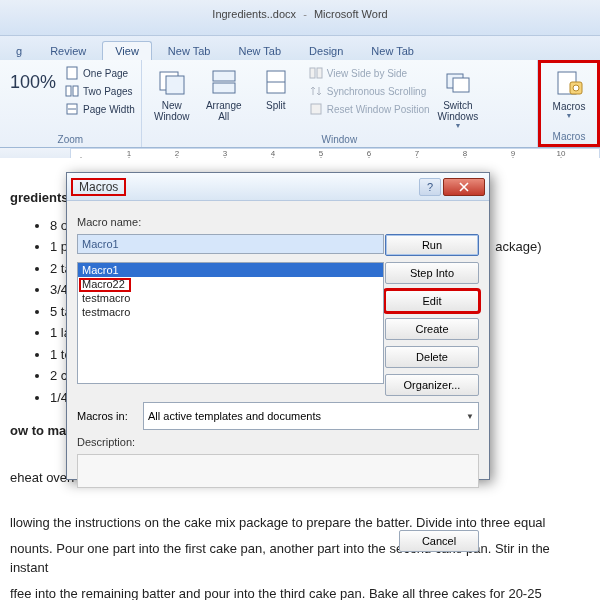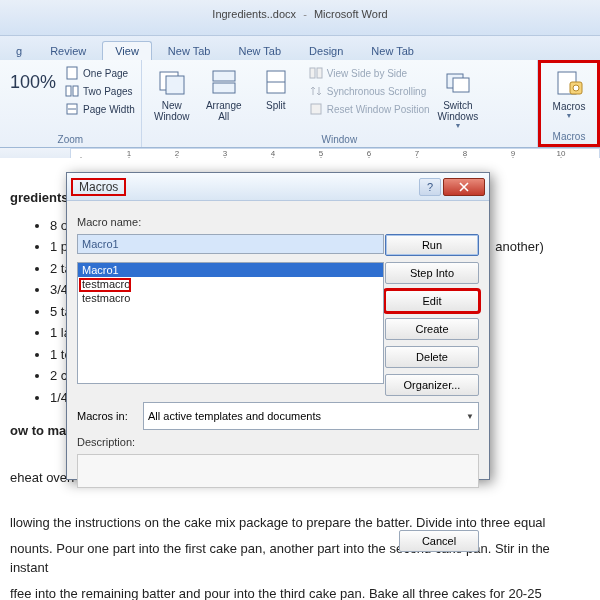--- a/index.html
+++ b/index.html
@@ -244,21 +244,21 @@
       </g>
     </svg>
   </div>
 </div>
 
 <div class="doc-area">
   <div class="doc-content">
     <h3>gredients</h3>
     <ul>
       <li>8 oz.</li>
-      <li><span>1 pa</span><span style="margin-left:420px;">another)</span></li>
+      <li><span>1 pa</span><span style="margin-left:420px;">ackage)</span></li>
       <li>2 tab</li>
       <li>3/4 c</li>
       <li>5 tab</li>
       <li>1 larg</li>
       <li>1 tea</li>
       <li>2 cup</li>
       <li>1/4 c</li>
     </ul>
     <h3>ow to make</h3>
     <br>
@@ -286,20 +286,21 @@
     </span>
   </div>
   <div class="dlg-body">
     <div class="dlg-label">Macro name:</div>
     <div style="grid-column:2;"></div>
     <input class="dlg-input" style="background: rgb(214, 230, 250);" value="Macro1">
     <button class="dlg-btn default">Run</button>
 
     <div class="dlg-list" style="grid-row:span 5;">
       <div class="dlg-list-item sel">Macro1</div>
+      <div class="dlg-list-item">Macro22</div>
       <div class="dlg-list-item">testmacro</div>
       <div class="dlg-list-item">testmacro</div>
       <div class="list-red" style="left:1px; top:15px; width:52px; height:14px;"></div>
     </div>
     <button class="dlg-btn">Step Into</button>
     <button class="dlg-btn red-box" style="border:1px solid #9aa8ba; outline:3px solid #d40000; outline-offset:-1px;">Edit</button>
     <button class="dlg-btn">Create</button>
     <button class="dlg-btn">Delete</button>
     <button class="dlg-btn">Organizer...</button>
 

